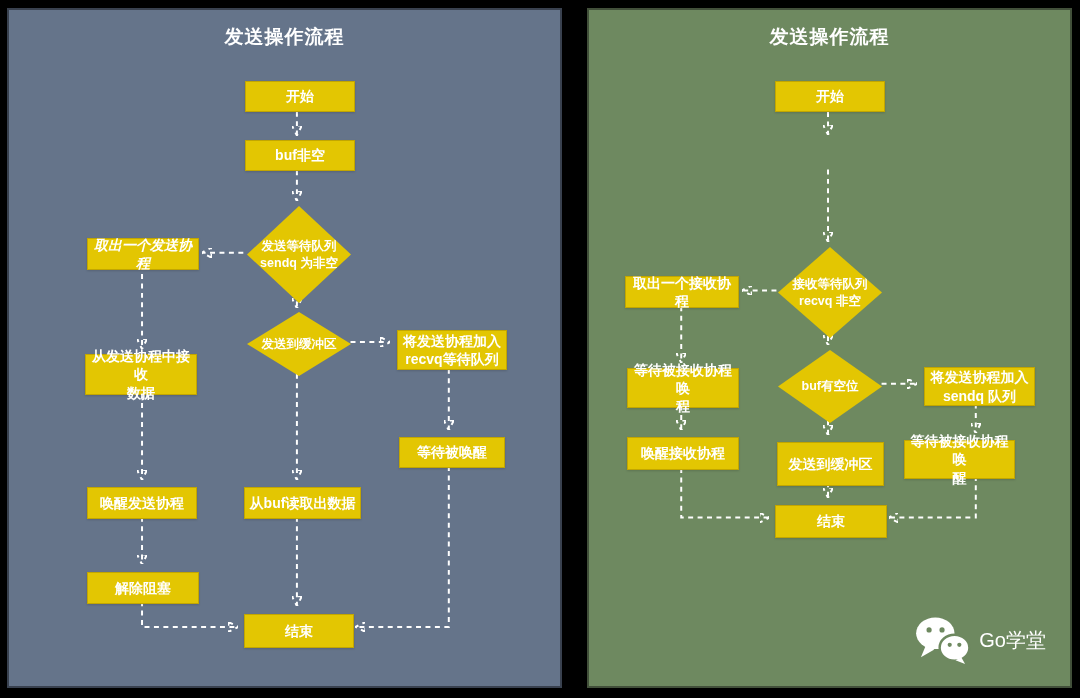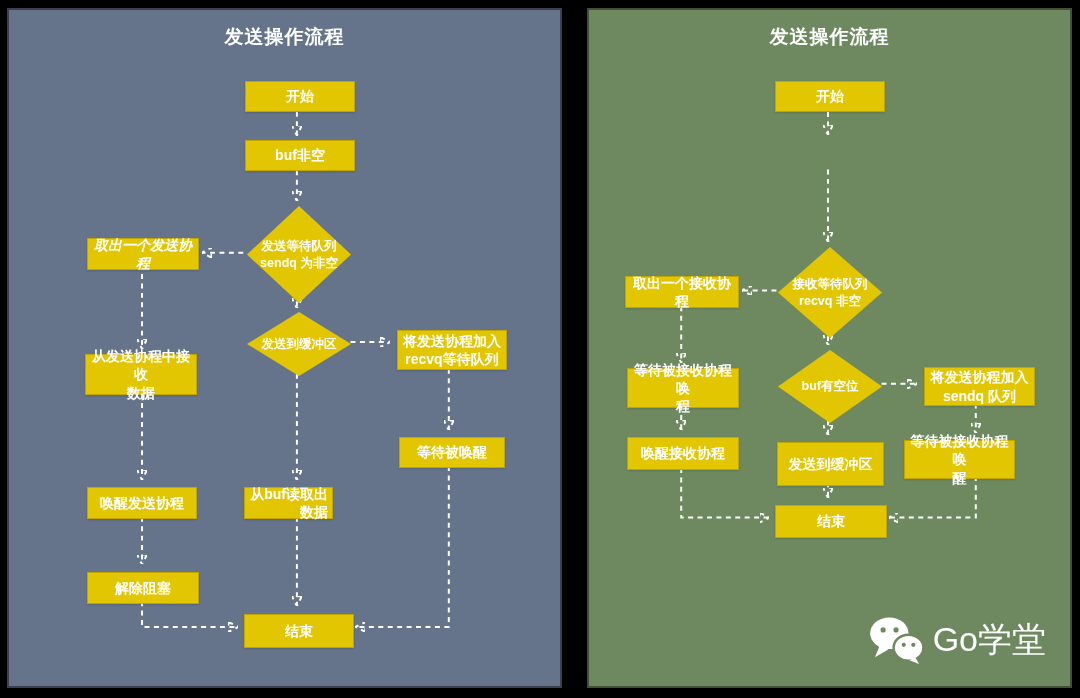--- a/index.html
+++ b/index.html
@@ -25,21 +25,21 @@
     clip-path:polygon(50% 0,100% 50%,50% 100%,0 50%);
     color:#fff;font-size:12.5px;font-weight:bold;line-height:1.3;
     display:flex;align-items:center;justify-content:center;text-align:center;
     white-space:pre-line;
   }
   svg.wires{position:absolute;left:0;top:0;width:100%;height:100%;pointer-events:none;}
   svg.wires path{fill:none;stroke:#fff;stroke-width:2;stroke-dasharray:5 4.5;}
   .watermark{
     position:absolute;right:24px;bottom:22px;display:flex;align-items:center;gap:8px;
   }
-  .watermark .brand{color:#fff;font-size:34px;font-weight:normal;}
+  .watermark .brand{color:#fff;font-size:20px;font-weight:normal;}
 </style>
 </head>
 <body>
 
 <div class="panel panel-left">
   <div class="chart-title">发送操作流程</div>
 
   <svg class="wires" viewBox="0 0 555 680">
     <defs>
       <marker id="ahL" markerWidth="10" markerHeight="10" refX="9" refY="5" orient="auto" markerUnits="userSpaceOnUse">
@@ -67,21 +67,21 @@
 sendq 为非空</div>
   <div class="node" style="left:78px;top:228px;width:112px;height:32px;font-style:italic;">取出一个发送协程</div>
   <div class="diamond" style="left:238px;top:302px;width:104px;height:64px;">发送到缓冲区</div>
   <div class="node" style="left:76px;top:344px;width:112px;height:41px;">从发送协程中接收
 数据</div>
   <div class="node" style="left:388px;top:320px;width:110px;height:40px;">将发送协程加入
 recvq等待队列</div>
   <div class="node" style="left:390px;top:427px;width:106px;height:31px;">等待被唤醒</div>
   <div class="node" style="left:78px;top:477px;width:110px;height:32px;">唤醒发送协程</div>
   <div class="node" style="left:78px;top:562px;width:112px;height:32px;">解除阻塞</div>
-  <div class="node" style="left:235px;top:477px;width:89px;height:32px;text-align:right;">从buf读取出数据</div>
+  <div class="node" style="left:235px;top:477px;width:117px;height:32px;text-align:right;">从buf读取出数据</div>
   <div class="node" style="left:235px;top:604px;width:110px;height:34px;">结束</div>
 </div>
 
 <div class="panel panel-right">
   <div class="chart-title">发送操作流程</div>
 
   <svg class="wires" viewBox="0 0 485 680">
     <defs>
       <marker id="ahR" markerWidth="10" markerHeight="10" refX="9" refY="5" orient="auto" markerUnits="userSpaceOnUse">
         <path d="M0 0 L10 5 L0 10 Z" fill="#fff" stroke="none" stroke-dasharray="none"></path>

